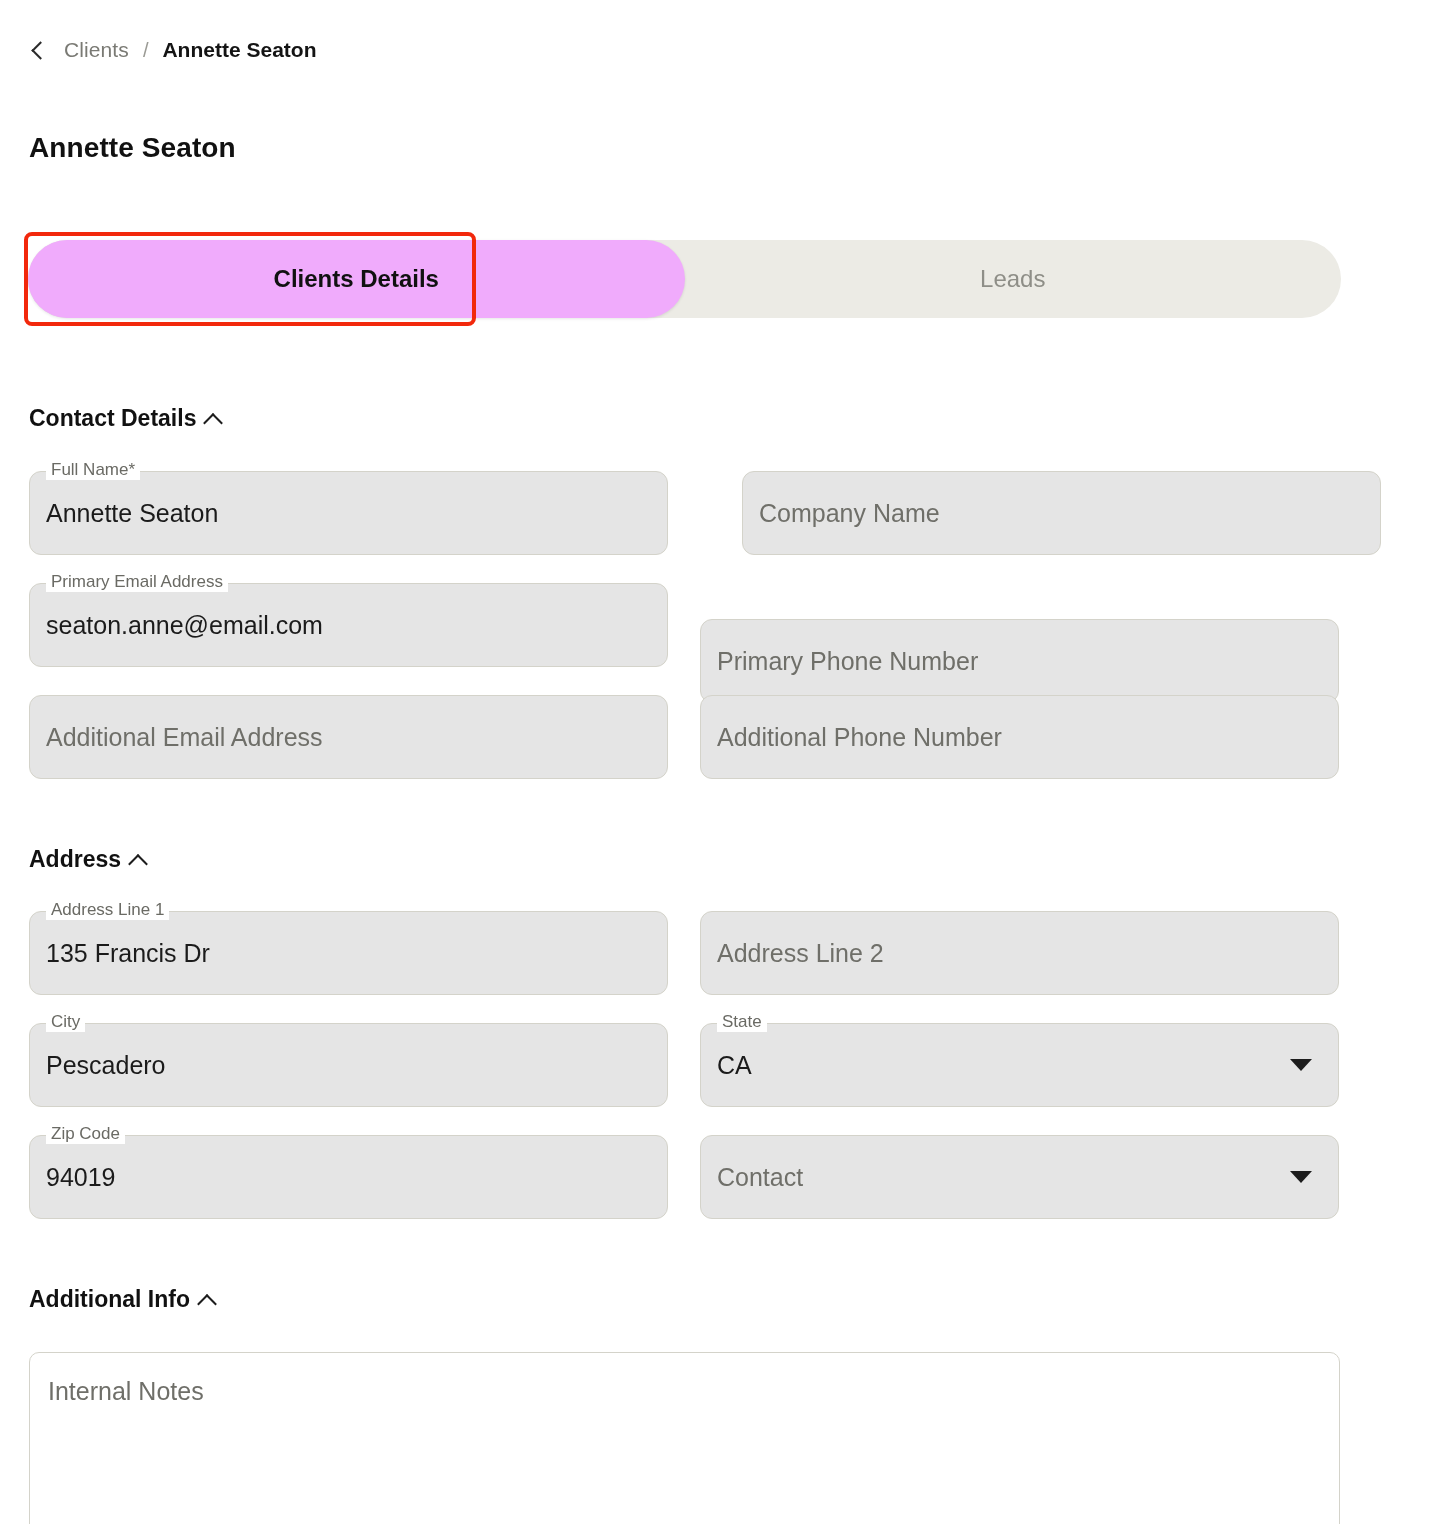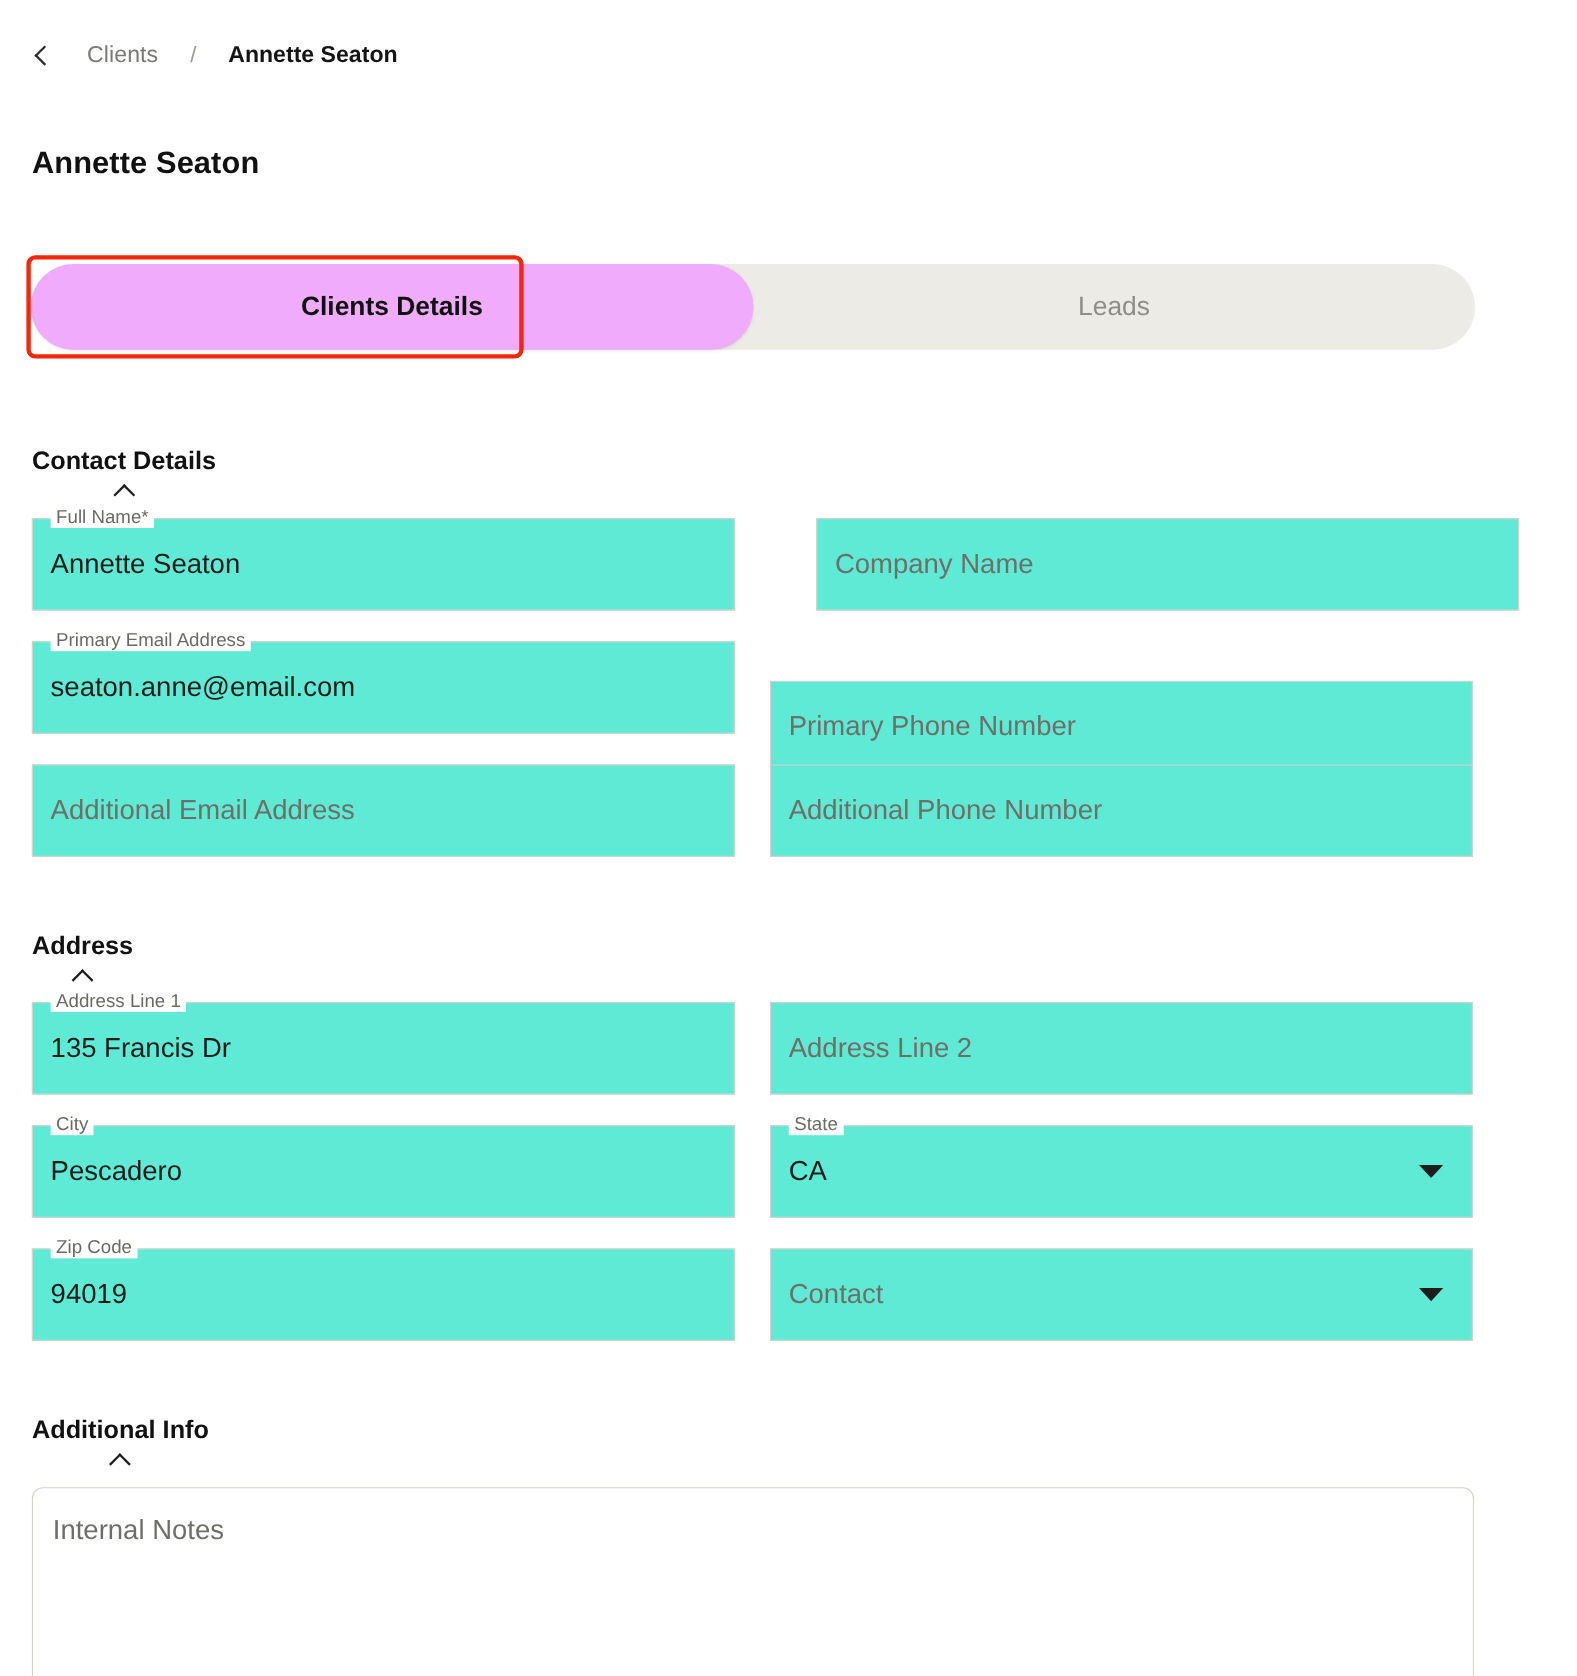--- a/index.html
+++ b/index.html
@@ -17,21 +17,21 @@
     color: #1a1a1a;
   }
 
   
   .breadcrumb {
     position: absolute;
     top: 38px;
     left: 30px;
     display: flex;
     align-items: center;
-    gap: 29px;
+    gap: 14px;
     font-size: 21px;
   }
   .back-chevron {
     display: inline-block;
     width: 16px;
     height: 16px;
     position: relative;
     margin-right: 4px;
   }
   .back-chevron::before {
@@ -117,21 +117,20 @@
   .section-header {
     position: absolute;
     left: 29px;
     display: flex;
     align-items: center;
     gap: 8px;
     font-size: 23px;
     font-weight: 700;
     color: #111111;
     cursor: pointer;
-    flex-direction: column;
   }
   .chev-up {
     display: inline-block;
     width: 18px;
     height: 12px;
     position: relative;
   }
   .chev-up::before {
     content: "";
     position: absolute;
@@ -143,22 +142,22 @@
     border-top: 2.6px solid #1d1d1d;
     transform: rotate(45deg);
   }
 
   
   .field {
     position: absolute;
     width: 639px;
     height: 84px;
     border: 1.4px solid #d4d3ca;
-    border-radius: 0;
-    background: #5eead4;
+    border-radius: 12px;
+    background: #e5e5e5;
   }
   .field .value {
     position: absolute;
     left: 16px;
     top: 50%;
     transform: translateY(-50%);
     font-size: 25px;
     color: #1b1b1b;
     white-space: nowrap;
   }

